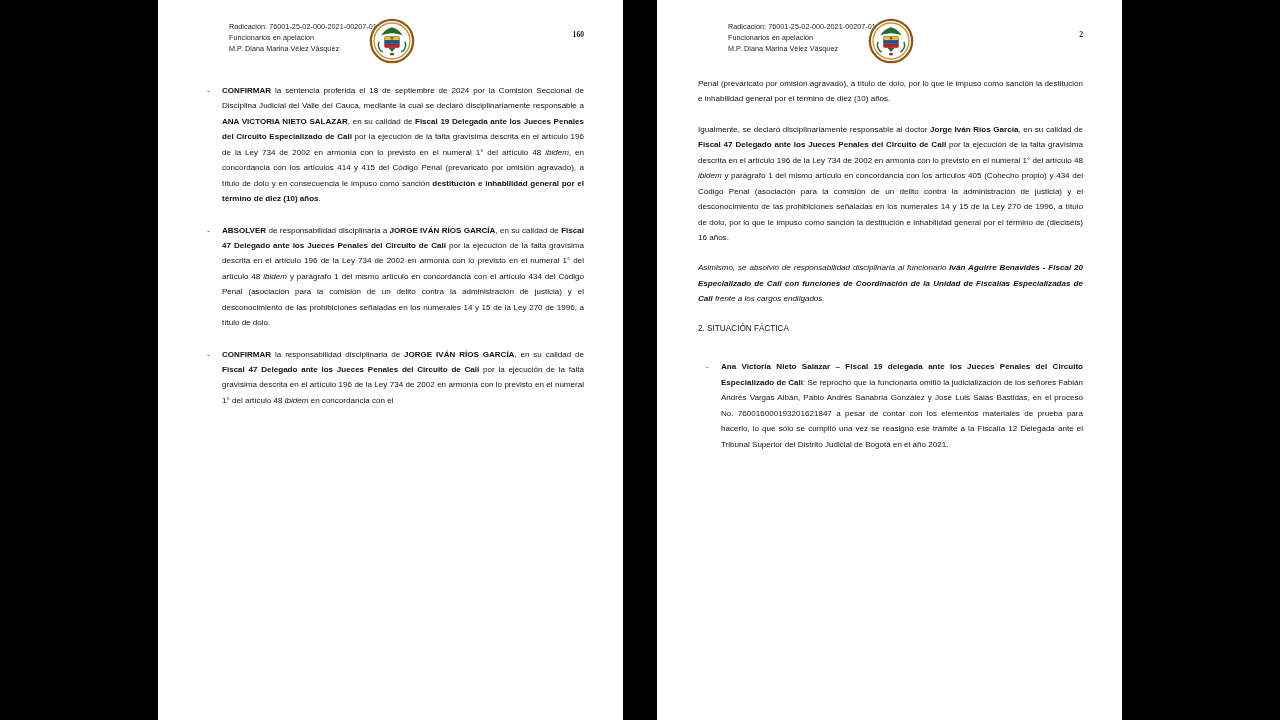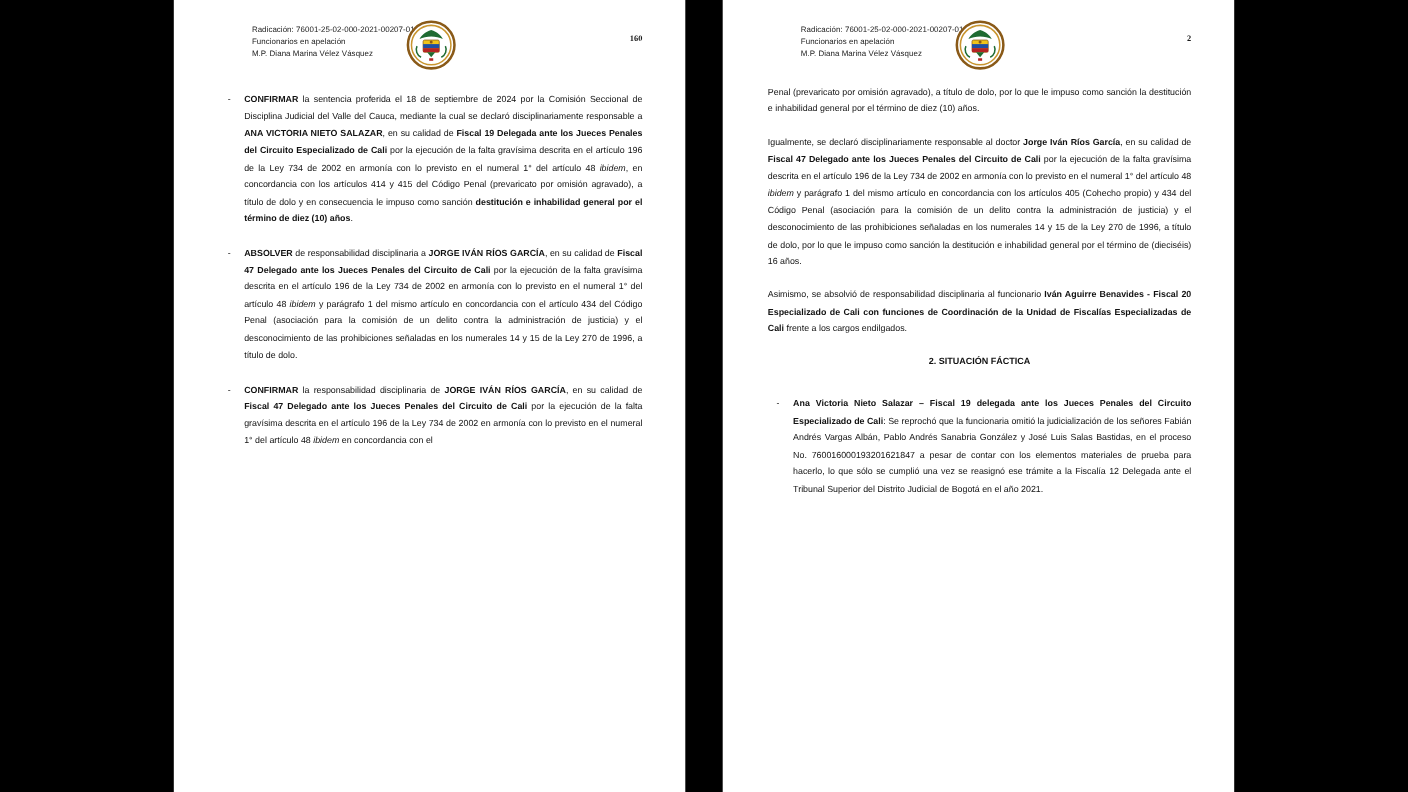--- a/index.html
+++ b/index.html
@@ -78,30 +78,29 @@
     padding: 0 6px 0 6px;
   }
   .doc-title {
     text-align: center;
     font-weight: bold;
     font-size: 8.4px;
     letter-spacing: 0.5px;
     margin: 10px 0 14px 0;
   }
   .section-heading {
-    text-align: center;
-    font-weight: bold;
+    font-weight: normal;
     font-size: 8.2px;
     margin: 14px 0 16px 0;
   }
   p.para {
     margin: 0 0 15px 0;
     text-align: justify;
   }
-  p.para.tight { margin-bottom: 11px; }
+  p.para.tight { margin-bottom: 11px; font-style: italic; }
 
   ul.bullets {
     list-style: none;
     margin: 0;
     padding: 0 0 0 0;
   }
   ul.bullets > li {
     position: relative;
     padding-left: 23px;
     margin: 0 0 16px 0;

